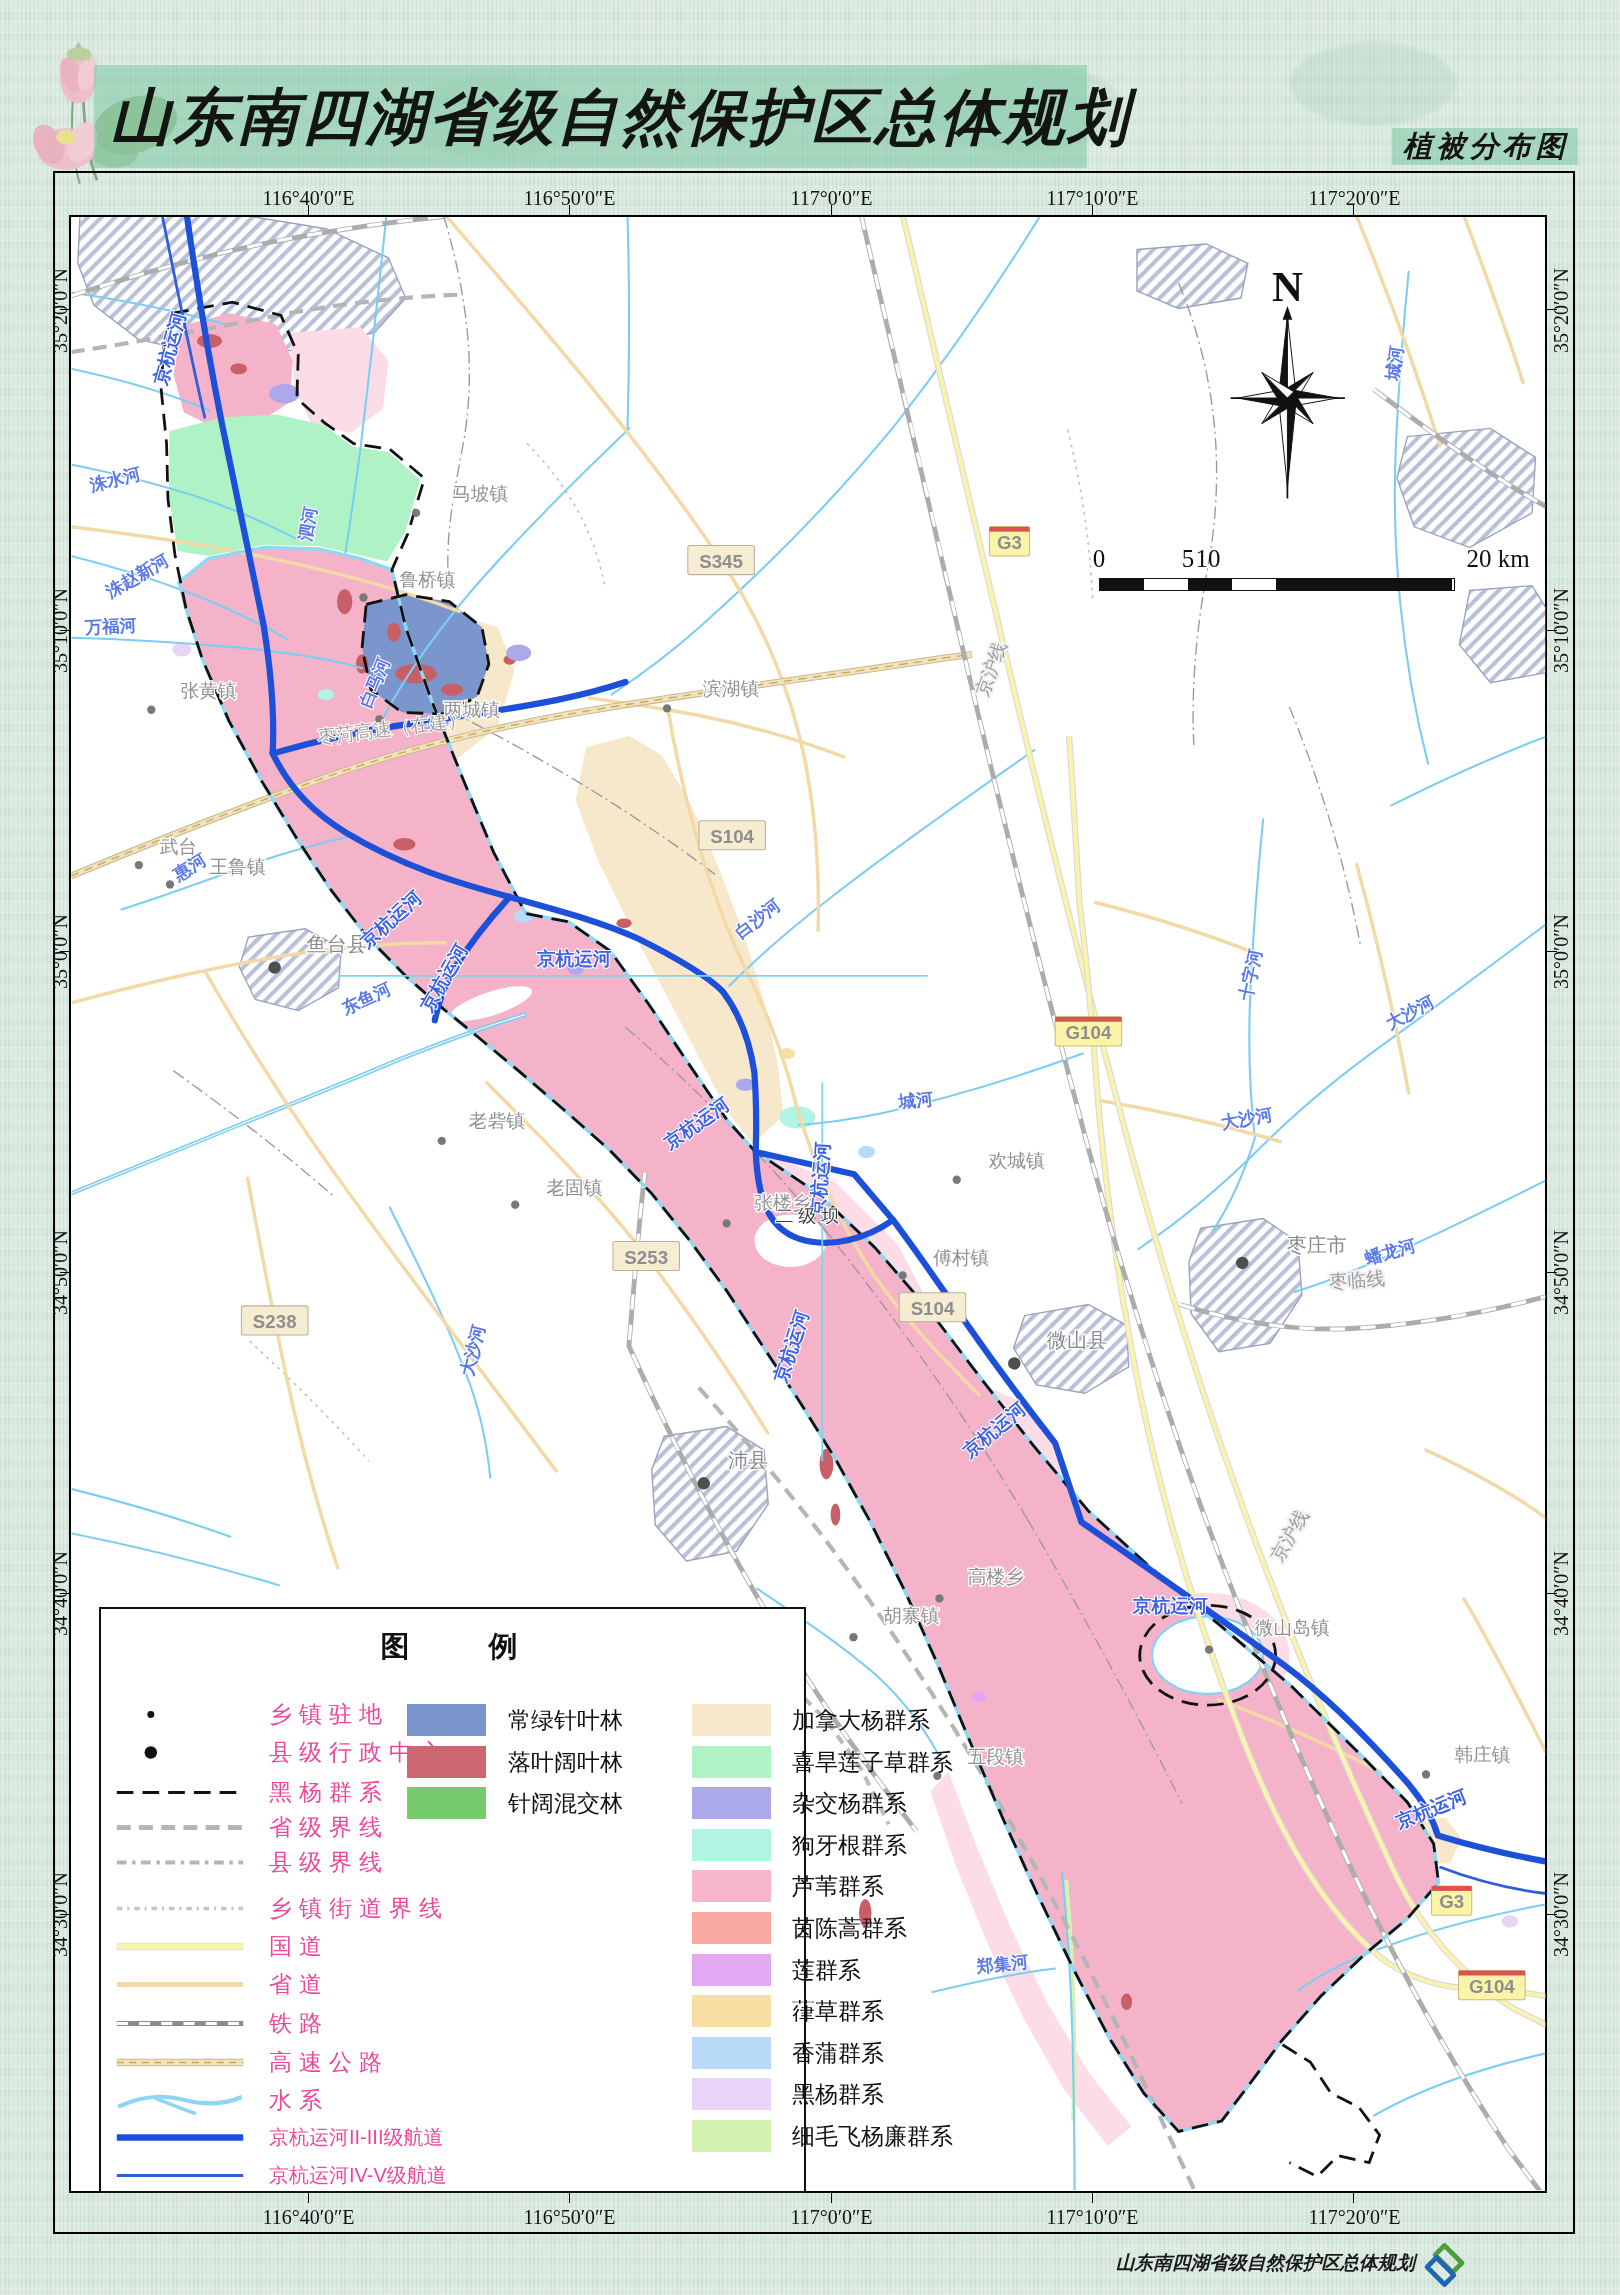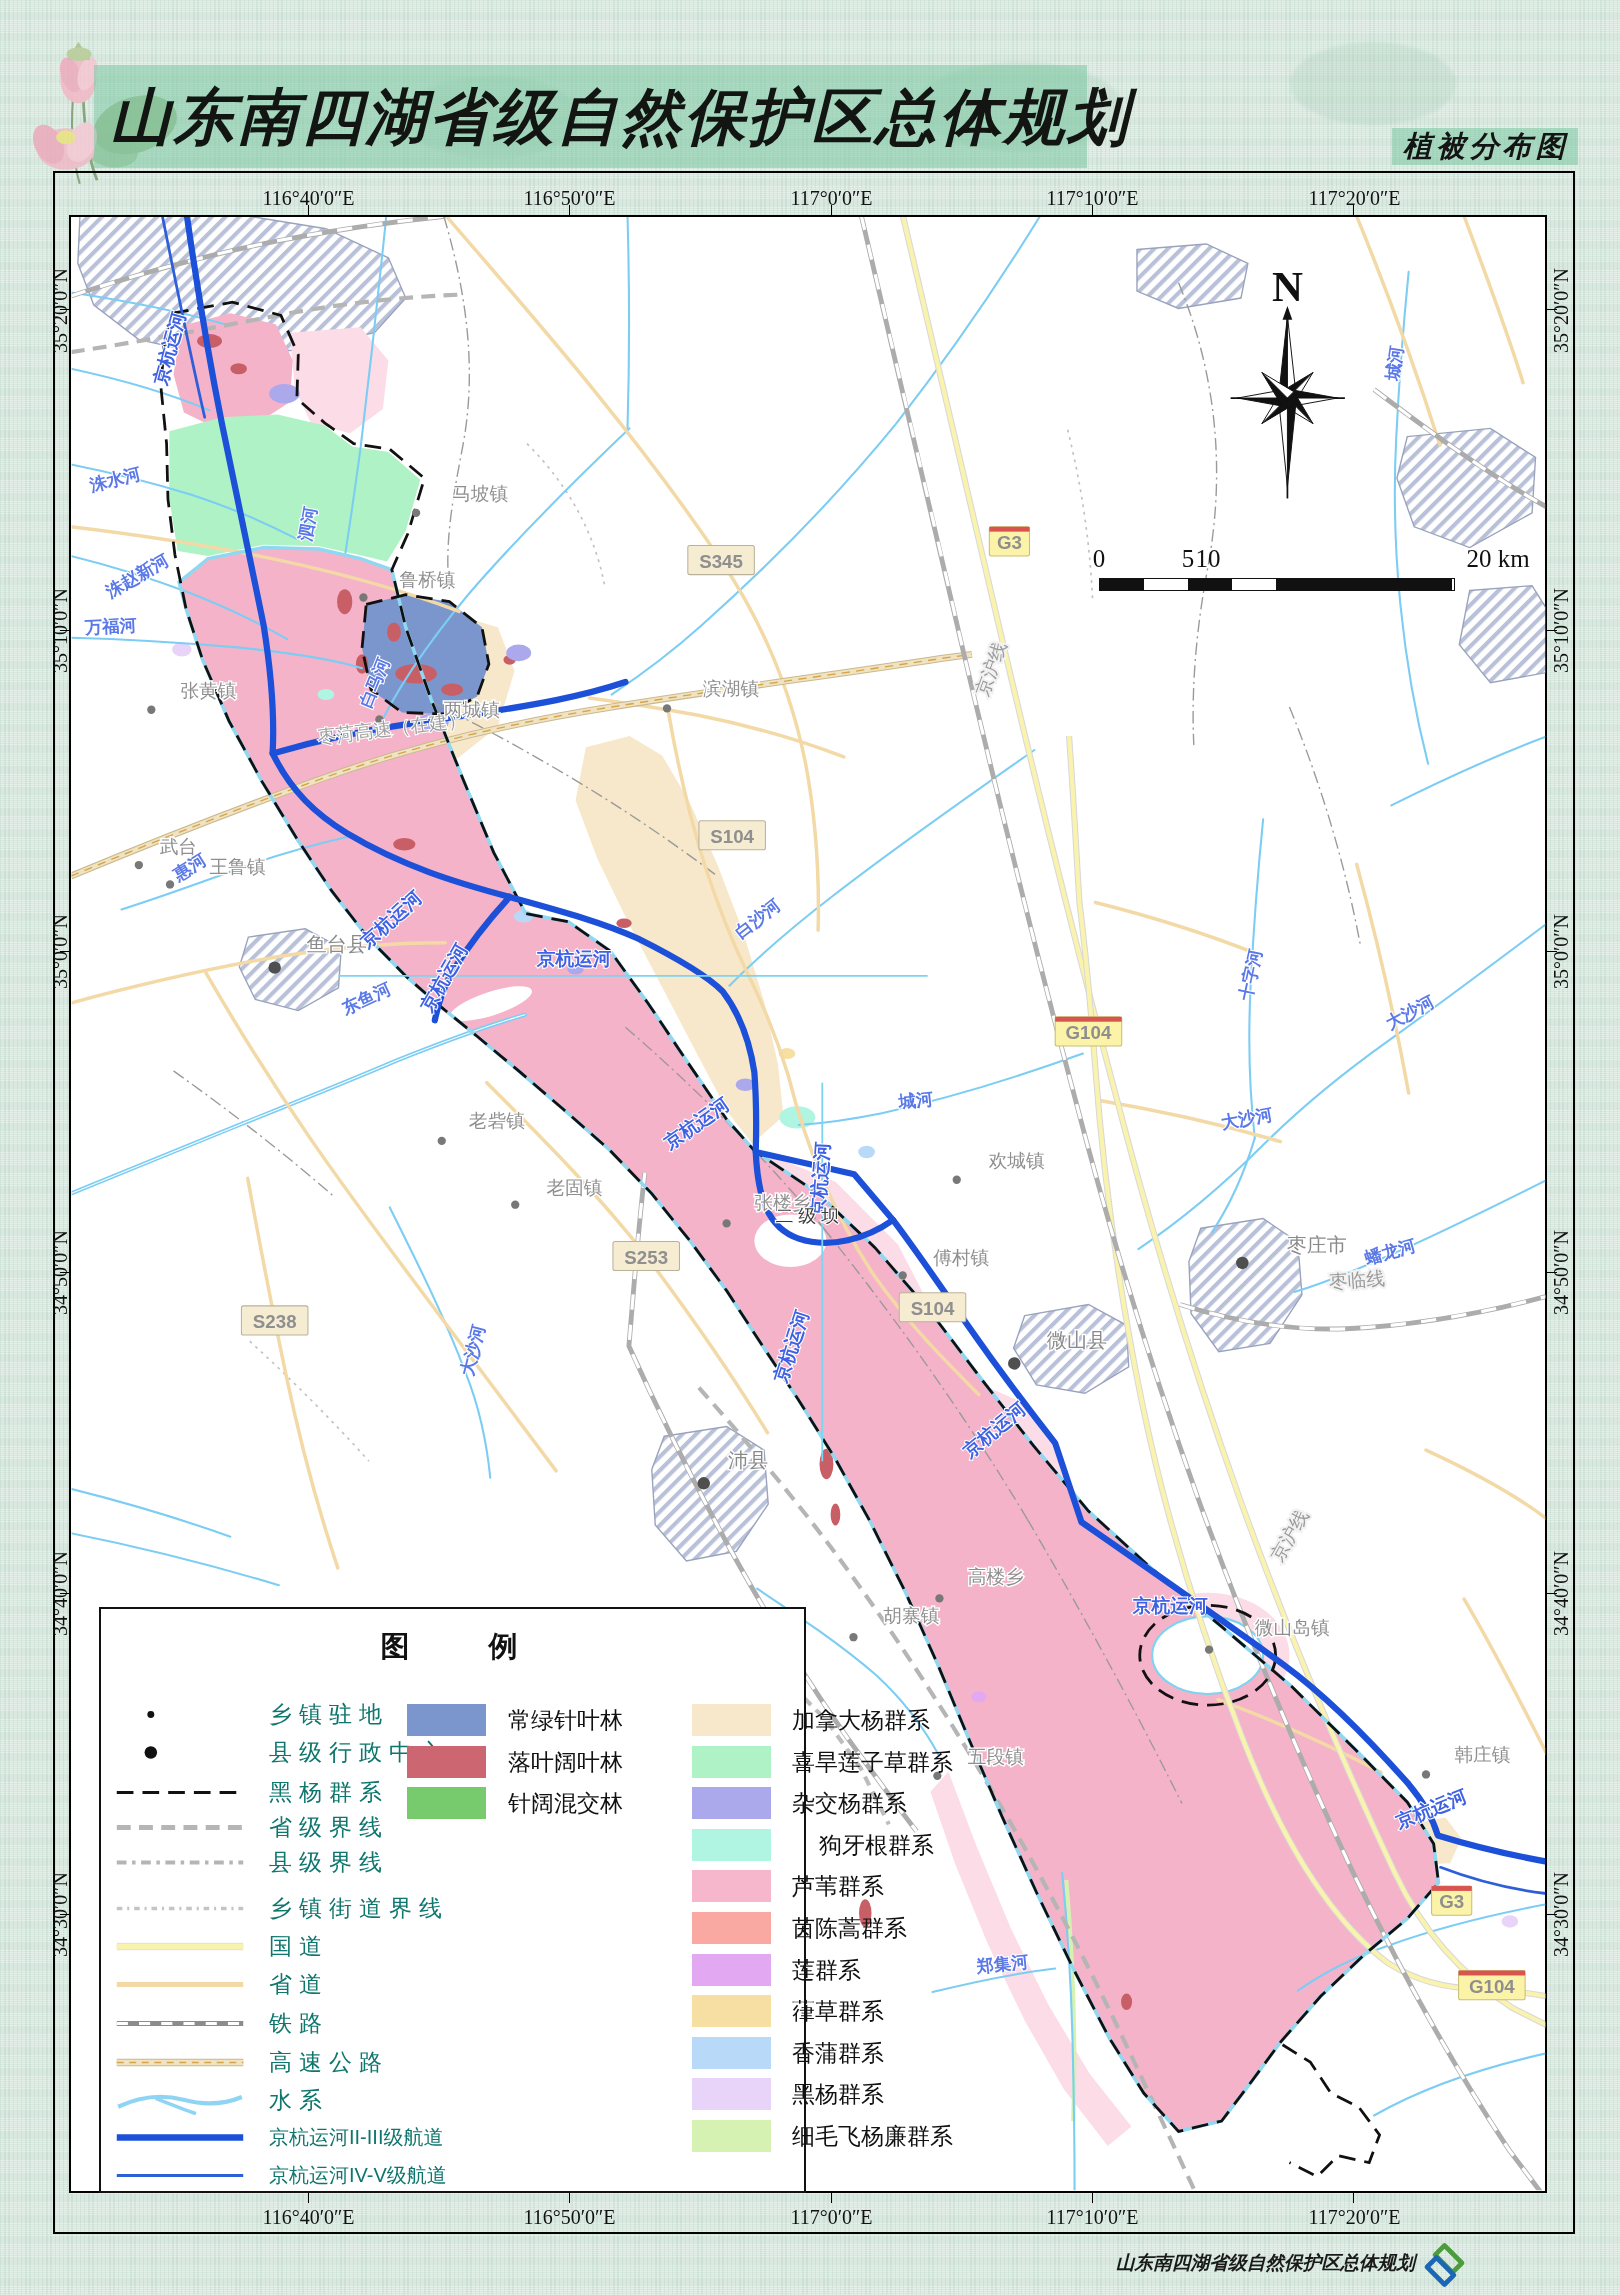--- a/index.html
+++ b/index.html
@@ -22,21 +22,21 @@
   #outer-frame{position:absolute;left:53px;top:171px;width:1522px;height:2063px;border:2.1px solid #000;box-sizing:border-box;}
   #map-frame{position:absolute;left:69px;top:215px;width:1478px;height:1978px;border:2.8px solid #000;box-sizing:border-box;background:#fff;}
   #map-svg{position:absolute;left:0;top:0;}
   .lon-label,.lat-label{position:absolute;font-family:"Liberation Serif",serif;font-size:20px;color:#111;white-space:nowrap;}
   .lat-label{transform:rotate(-90deg);transform-origin:center center;}
   .tick{position:absolute;background:#000;}
   #legend-box{position:absolute;left:99px;top:1607px;width:707px;height:586px;background:#fff;border:2.1px solid #111;box-sizing:border-box;}
   #legend-title{position:absolute;left:0;top:18px;width:100%;text-align:center;font-size:29px;font-weight:bold;color:#111;letter-spacing:7px;}
   .lg-row{position:absolute;height:35px;}
   .lg-sym{position:absolute;left:13px;top:0;width:132px;height:35px;}
-  .lg-text{position:absolute;left:168px;top:0;line-height:35px;font-size:23px;color:#0f766e;white-space:nowrap;}
+  .lg-text{position:absolute;left:168px;top:0;line-height:35px;font-size:23px;color:#ec4899;white-space:nowrap;}
   .lg-sw{position:absolute;width:79px;height:32px;}
   .lg-sw-text{position:absolute;line-height:32px;font-size:23px;color:#111;white-space:nowrap;}
   #north{position:absolute;left:1220px;top:263px;width:139px;height:277px;}
   #scalebar{position:absolute;left:1099px;top:578px;width:356px;height:12.5px;border:1.4px solid #111;box-sizing:border-box;display:flex;}
   .sb-seg{height:100%;}
   .sb-label{position:absolute;top:545px;font-family:"Liberation Serif",serif;font-size:25px;color:#111;transform:translateX(-50%);white-space:nowrap;}
   #credit{position:absolute;left:1068px;top:2250px;width:347px;text-align:right;
     font-family:"Liberation Serif",serif;font-weight:900;font-style:italic;font-size:18.7px;letter-spacing:0px;color:#1a1a1a;white-space:nowrap;}
   #logo{position:absolute;left:1423px;top:2242px;width:43px;height:46px;}
   
@@ -511,21 +511,21 @@
       <div class="lg-row" style="top: 137px;">
         <div class="lg-sw" style="left: 591px; background: rgb(175, 242, 197);"></div>
         <div class="lg-sw-text" style="left: 691px;">喜旱莲子草群系</div>
       </div>
       <div class="lg-row" style="top: 178px;">
         <div class="lg-sw" style="left: 591px; background: rgb(171, 168, 236);"></div>
         <div class="lg-sw-text" style="left: 691px;">杂交杨群系</div>
       </div>
       <div class="lg-row" style="top: 220px;">
         <div class="lg-sw" style="left: 591px; background: rgb(175, 245, 225);"></div>
-        <div class="lg-sw-text" style="left: 718px; text-align: center;">狗牙根群系</div>
+        <div class="lg-sw-text" style="left: 691px; text-align: center;">狗牙根群系</div>
       </div>
       <div class="lg-row" style="top: 261px;">
         <div class="lg-sw" style="left: 591px; background: rgb(246, 182, 203);"></div>
         <div class="lg-sw-text" style="left: 691px;">芦苇群系</div>
       </div>
       <div class="lg-row" style="top: 303px;">
         <div class="lg-sw" style="left: 591px; background: rgb(249, 169, 162);"></div>
         <div class="lg-sw-text" style="left: 691px;">茵陈蒿群系</div>
       </div>
       <div class="lg-row" style="top: 345px;">

